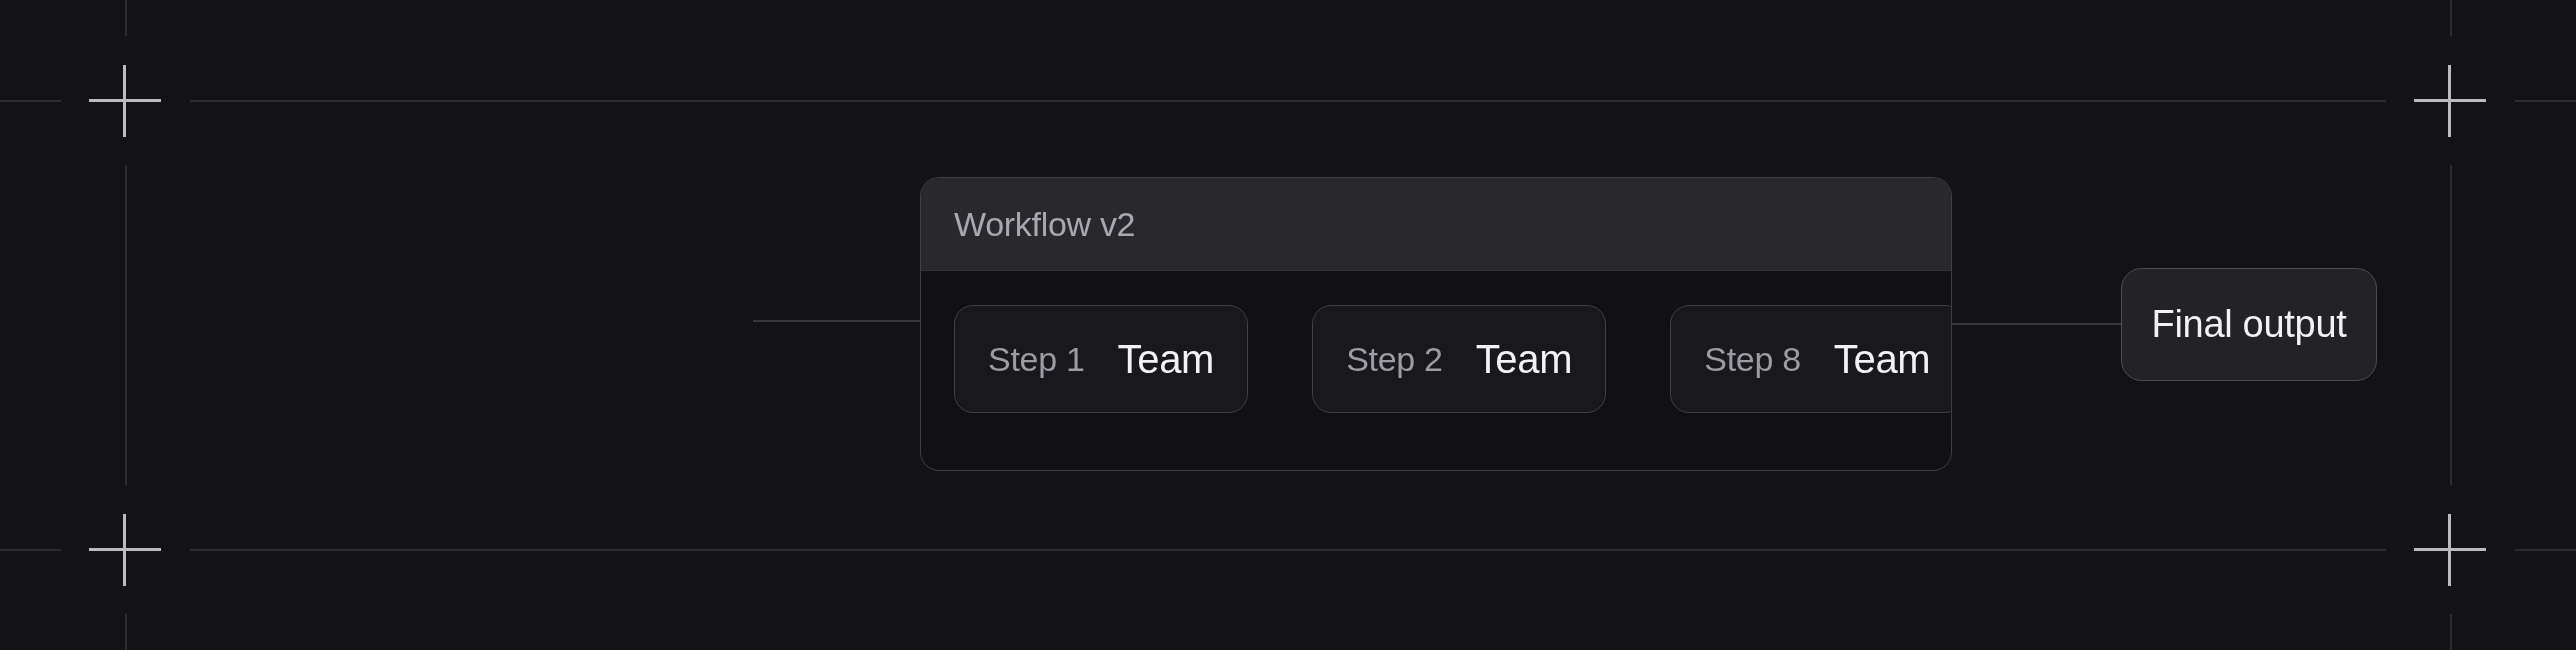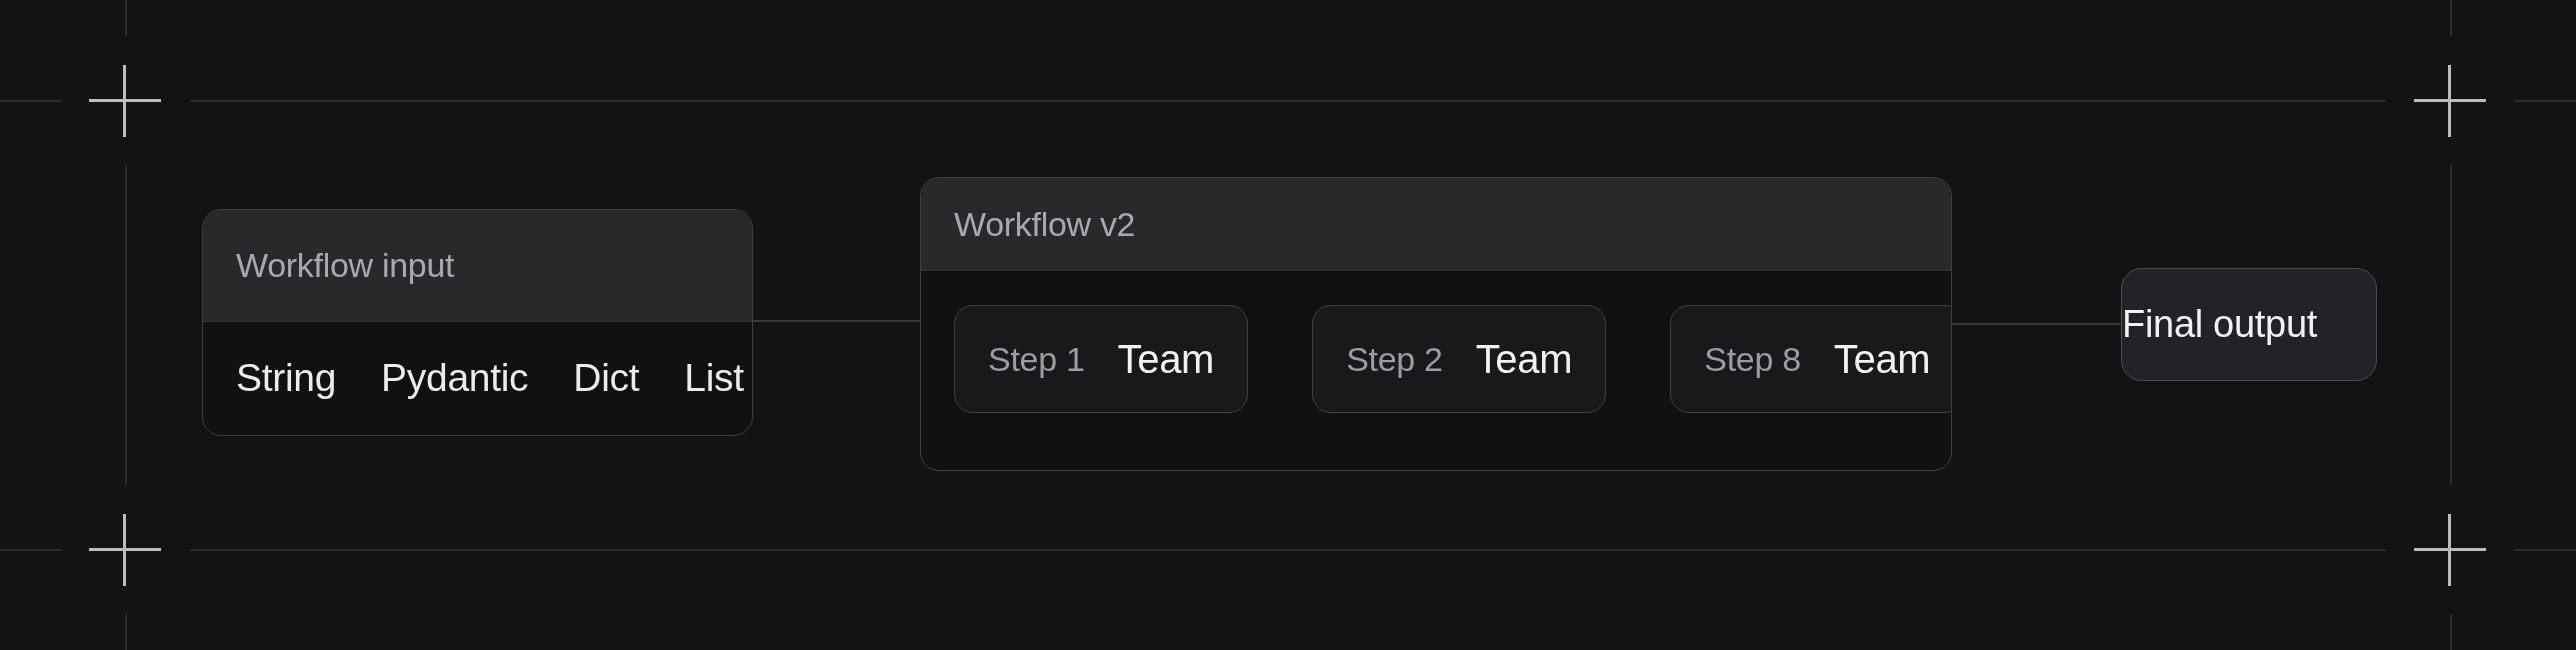--- a/index.html
+++ b/index.html
@@ -59,21 +59,21 @@
 
   .workflow-card{left:920px;top:177px;width:1032px;height:294px;}
   .workflow-card .card-header{height:93px;}
   .workflow-card .card-body{height:176px;display:flex;align-items:center;gap:64px;padding:0 28px 0 33px;}
   .step{height:108px;background:var(--step-bg);border:1.7px solid var(--step-border);border-radius:19px;
         display:flex;align-items:center;gap:33px;padding:0 33px;flex:0 0 auto;}
   .step-label{font-size:34px;color:var(--muted-text);letter-spacing:-0.3px;white-space:nowrap;}
   .step-type{font-size:40px;color:var(--bright-text);letter-spacing:-0.3px;white-space:nowrap;}
 
   .output-card{position:absolute;left:2121px;top:268px;width:256px;height:113px;background:var(--output-bg);
-        border:1.7px solid var(--output-border);border-radius:20.6px;display:flex;align-items:center;}
+        border:1.7px solid var(--output-border);border-radius:20.6px;display:flex;align-items:center;justify-content:center;}
   .output-label{font-size:38px;color:var(--bright-text);letter-spacing:-0.3px;white-space:nowrap;}
 </style>
 </head>
 <body>
 
 <div class="stage">
 
   <div class="guide h top"></div>
   <div class="guide h bottom"></div>
   <div class="guide v left"></div>
@@ -97,31 +97,20 @@
     <div class="bar-v"></div>
   </div>
   <div class="crop-mark" style="left:2414px;top:514px;">
     <div class="bar-h"></div>
     <div class="bar-v"></div>
   </div>
 
   <div class="connector c1"></div>
   <div class="connector c2"></div>
 
-  <div class="card input-card">
-    <div class="card-header">
-      <span class="card-title">Workflow input</span>
-    </div>
-    <div class="card-body">
-      <span class="tag">String</span>
-      <span class="tag">Pydantic</span>
-      <span class="tag">Dict</span>
-      <span class="tag">List</span>
-    </div>
-  </div>
 
   <div class="card workflow-card">
     <div class="card-header">
       <span class="card-title">Workflow v2</span>
     </div>
     <div class="card-body">
       <div class="step">
         <span class="step-label">Step 1</span>
         <span class="step-type">Team</span>
       </div>

